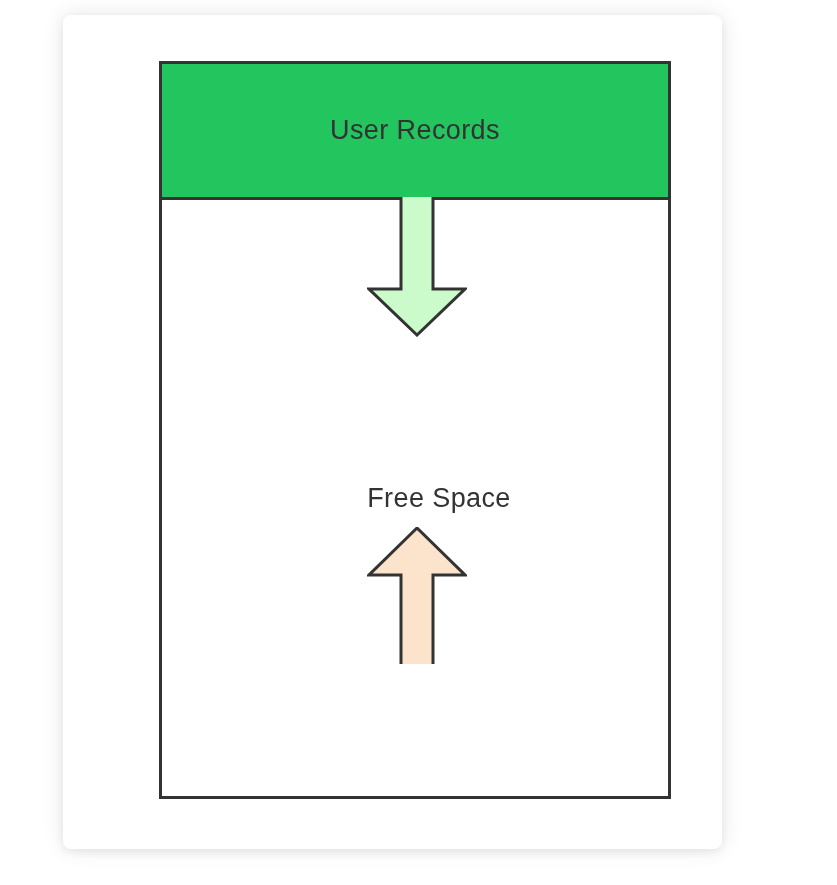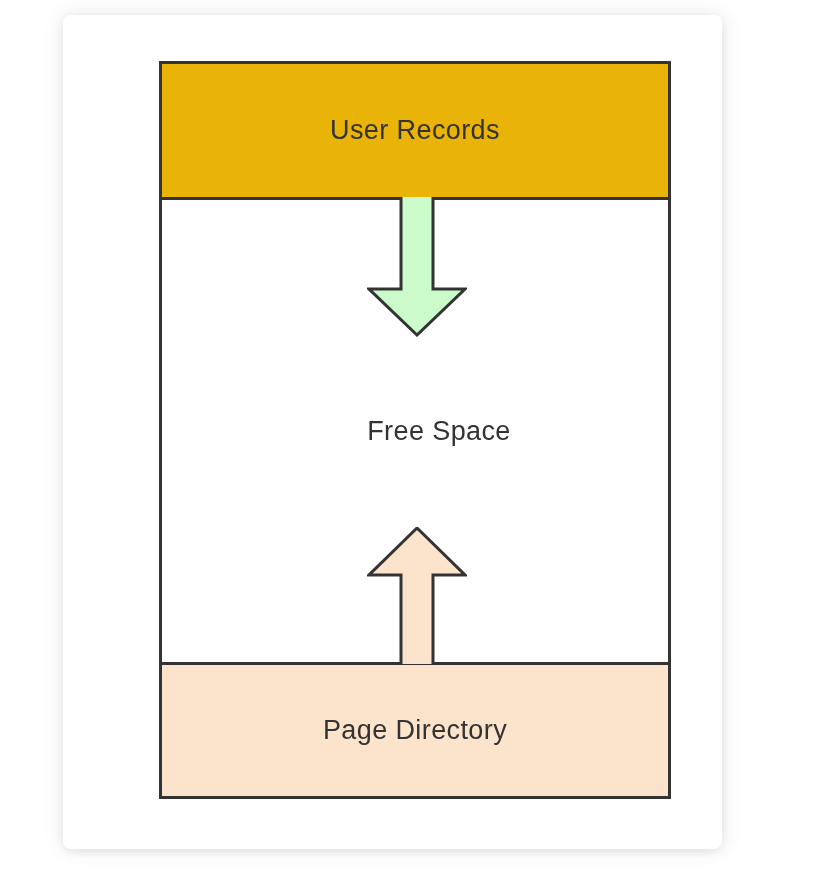--- a/index.html
+++ b/index.html
@@ -79,31 +79,28 @@
     height: 137px;
   }
 </style>
 </head>
 <body>
 
 <div class="stage">
   <div class="card">
     <div class="layout-rect">
 
-      <div class="section section-top" style="background-color: #eab308; text-align: right;">
+      <div class="section section-top" style="background-color: #22c55e; text-align: right;">
         <span class="label">User Records</span>
       </div>
 
       <div class="section section-mid" style="background-color: rgb(255, 255, 255); padding-left: 48px;">
         <span class="label">Free Space</span>
       </div>
 
-      <div class="section section-bottom" style="background-color: rgb(252, 227, 203);">
-        <span class="label">Page Directory</span>
-      </div>
     </div>
 
     <svg class="arrow arrow-down" viewBox="0 0 100 140" xmlns="http://www.w3.org/2000/svg">
       <path d="M34,-4 L34,92 L2,92 L50,138 L98,92 L66,92 L66,-4" stroke="#333333" stroke-width="3" stroke-linejoin="miter" style="fill: rgb(203, 250, 203);"></path>
     </svg>
 
     <svg class="arrow arrow-up" viewBox="0 0 100 137" xmlns="http://www.w3.org/2000/svg">
       <path d="M34,141 L34,48 L2,48 L50,1 L98,48 L66,48 L66,141" stroke="#333333" stroke-width="3" stroke-linejoin="miter" style="fill: rgb(252, 227, 203);"></path>
     </svg>
   </div>

